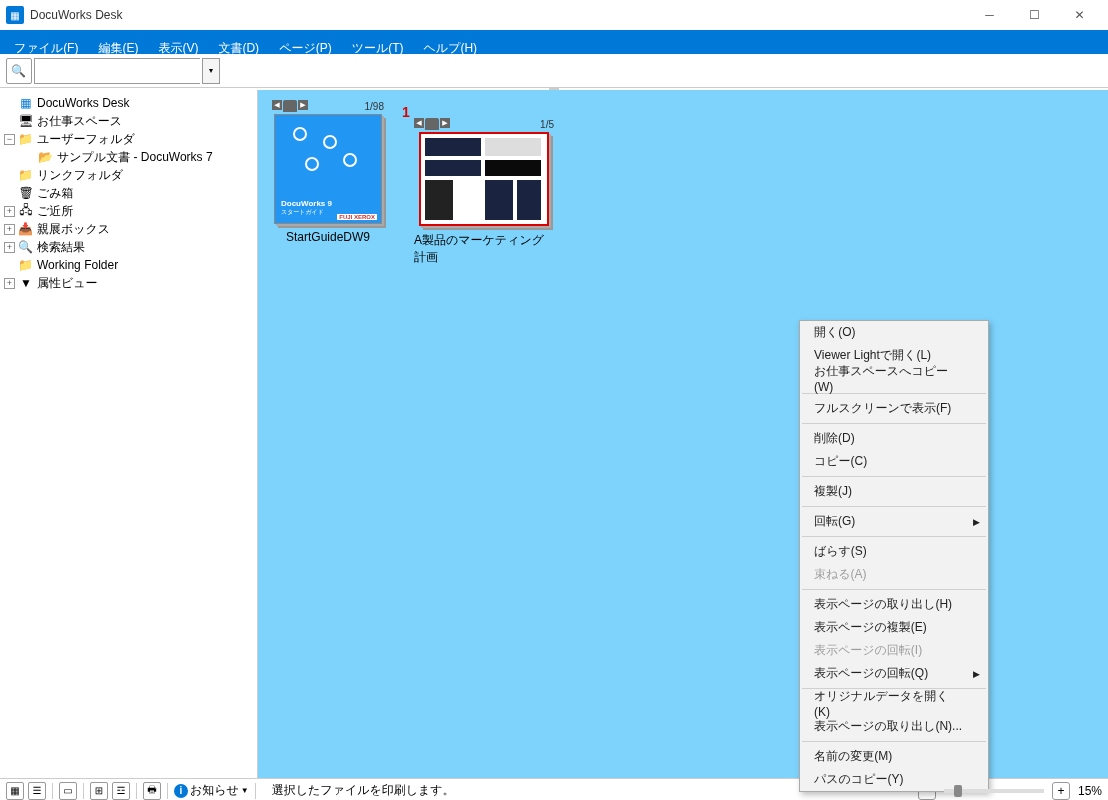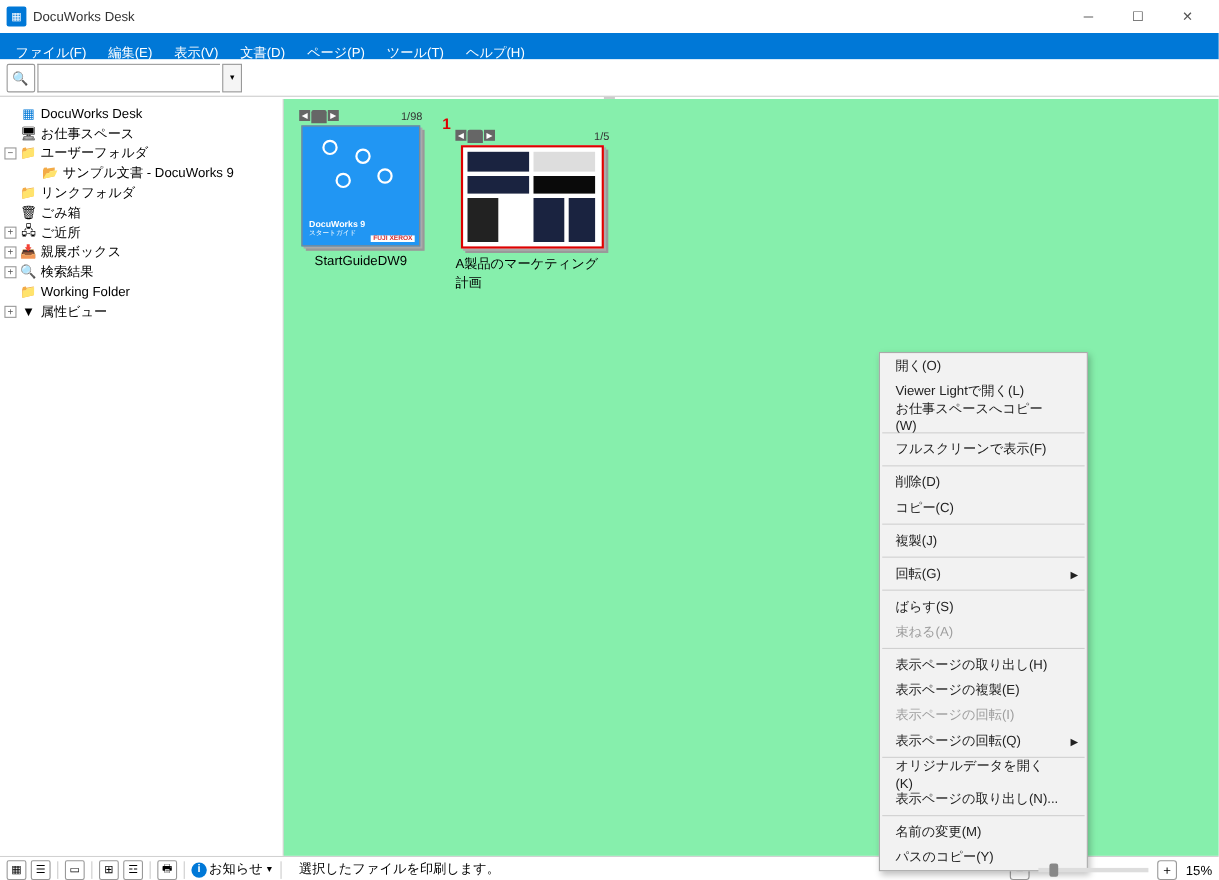--- a/index.html
+++ b/index.html
@@ -23,21 +23,21 @@
   .sidebar { width: 258px; border-right: 1px solid #ccc; background: #fff; padding-top: 4px; overflow: hidden; }
   .tree-row { display: flex; align-items: center; height: 18px; padding-left: 4px; gap: 3px; white-space: nowrap; }
   .tree-row .exp { width: 11px; height: 11px; border: 1px solid #999; font-size: 9px; line-height: 9px; text-align: center; color: #555; }
   .tree-row .exp.none { border: none; }
   .tree-row .ico { width: 16px; height: 14px; display: inline-flex; align-items: center; justify-content: center; font-size: 12px; }
   .tree-row.depth1 { padding-left: 18px; }
   .tree-row.depth2 { padding-left: 38px; }
   .folder-yellow { color: #fbbf24; }
   .folder-orange { color: #f59e0b; }
   
-  .content { flex: 1; background: #86efac; position: relative; }
+  .content { flex: 1; background: #7dd3fc; position: relative; }
   .content-inner { padding: 10px 14px; display: flex; gap: 30px; align-items: flex-start; }
   .doc-item { display: flex; flex-direction: column; align-items: center; }
   .thumb-header { display:flex; align-items:center; gap:2px; font-size:10px; color:#333; margin-bottom:2px; width:100%; justify-content:space-between;}
   .thumb-header .arrows { display:flex; gap:1px; }
   .thumb-header .arrow-btn { width:10px; height:10px; background:#666; color:#fff; font-size:7px; display:flex; align-items:center; justify-content:center; }
   .thumb-header .lock { width:14px; height:12px; background:#666; border-radius:2px 2px 0 0; }
   .thumb { width: 108px; height: 110px; background: #0078d7; border: 1px solid #888; box-shadow: 2px 2px 0 #aaa, 4px 4px 0 #999; position: relative; overflow: hidden; }
   .thumb.blue-bg { background: #2196f3; display:flex; flex-direction:column; justify-content:flex-end; padding:6px; }
   .thumb.blue-bg .diagram { position:absolute; top:12px; left:18px; width:70px; height:50px; }
   .thumb.blue-bg .diagram .circ { position:absolute; width:14px; height:14px; border:2px solid #fff; border-radius:50%; }
@@ -111,21 +111,21 @@
       <span class="ico">🖥</span>
       <span>お仕事スペース</span>
     </div>
     <div class="tree-row">
       <span class="exp">−</span>
       <span class="ico folder-orange">📁</span>
       <span>ユーザーフォルダ</span>
     </div>
     <div class="tree-row depth2">
       <span class="ico folder-yellow">📂</span>
-      <span>サンプル文書 - DocuWorks 9</span>
+      <span>サンプル文書 - DocuWorks 7</span>
     </div>
     <div class="tree-row depth1">
       <span class="ico folder-orange">📁</span>
       <span>リンクフォルダ</span>
     </div>
     <div class="tree-row depth1">
       <span class="ico">🗑</span>
       <span>ごみ箱</span>
     </div>
     <div class="tree-row">

